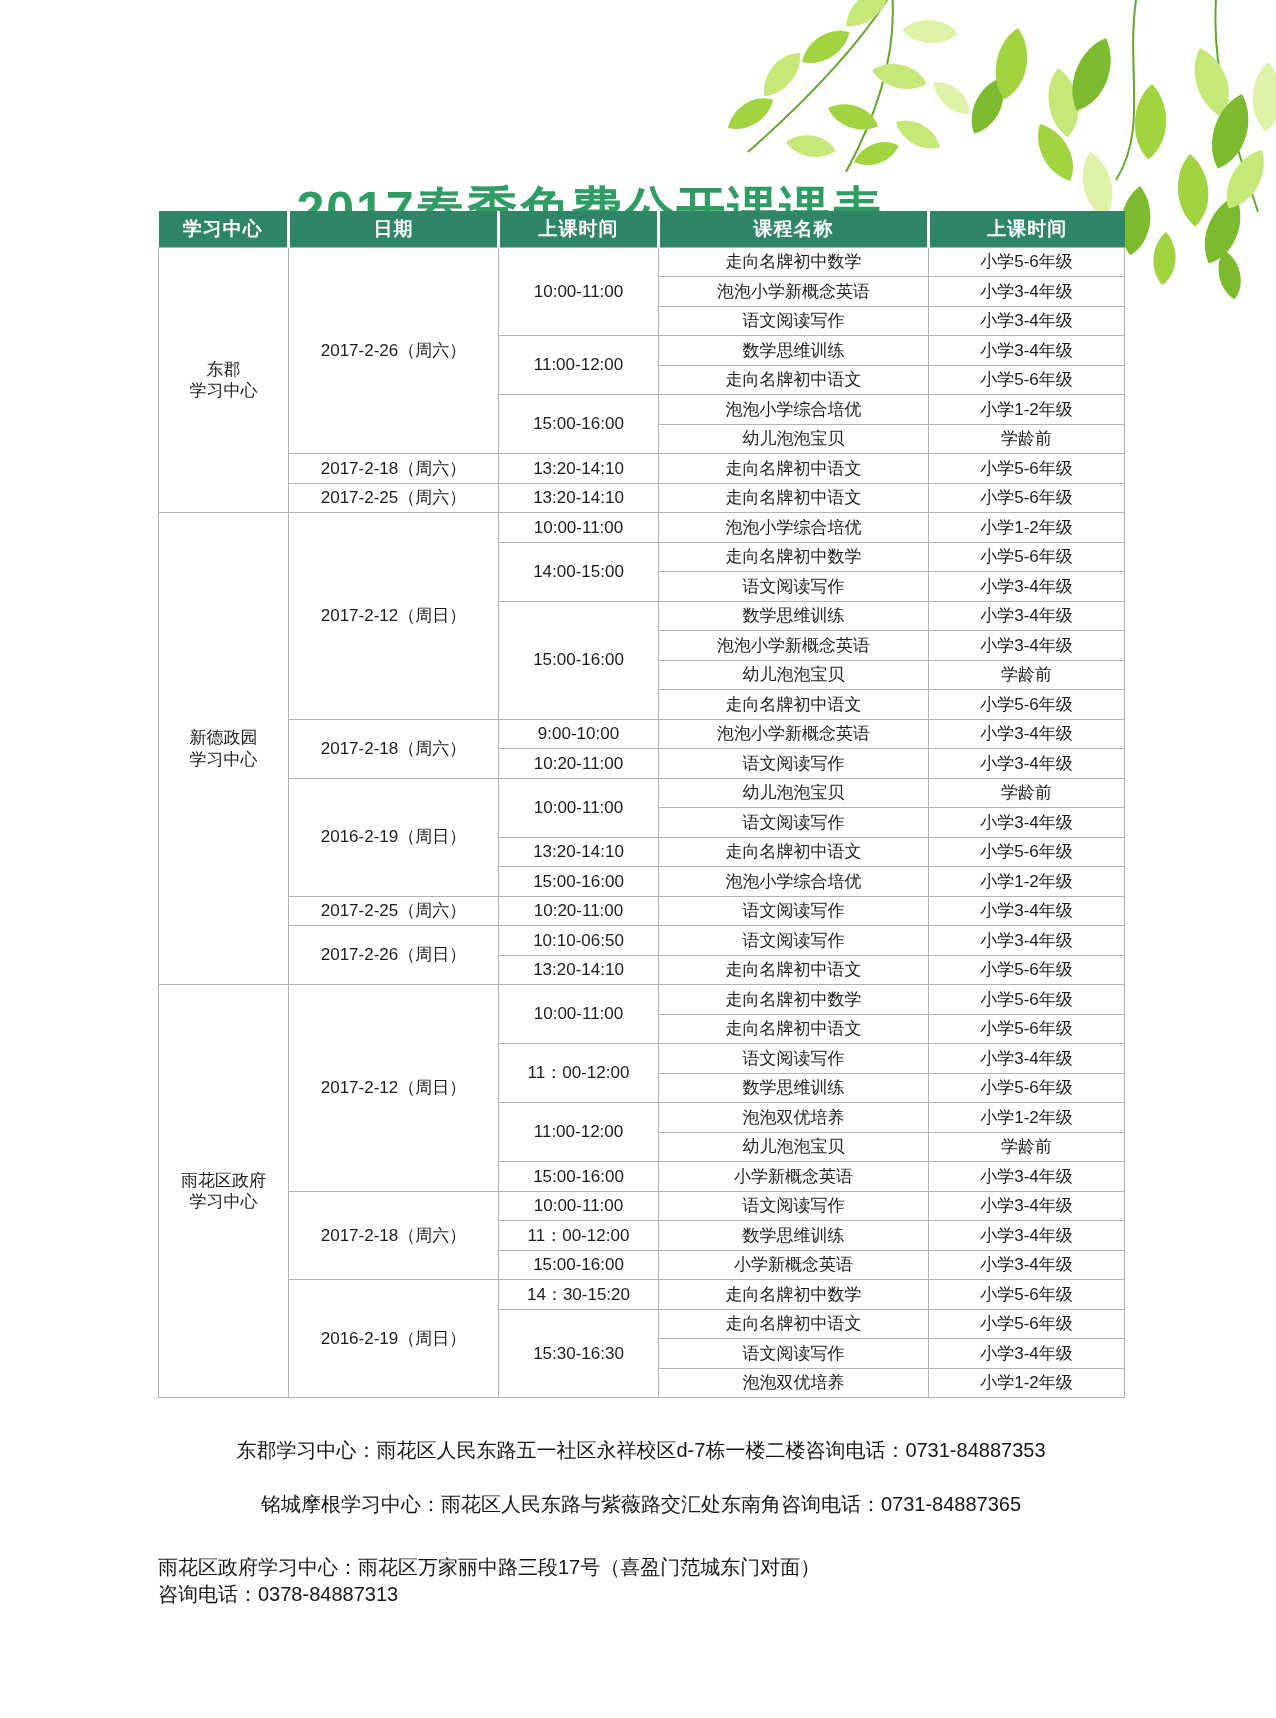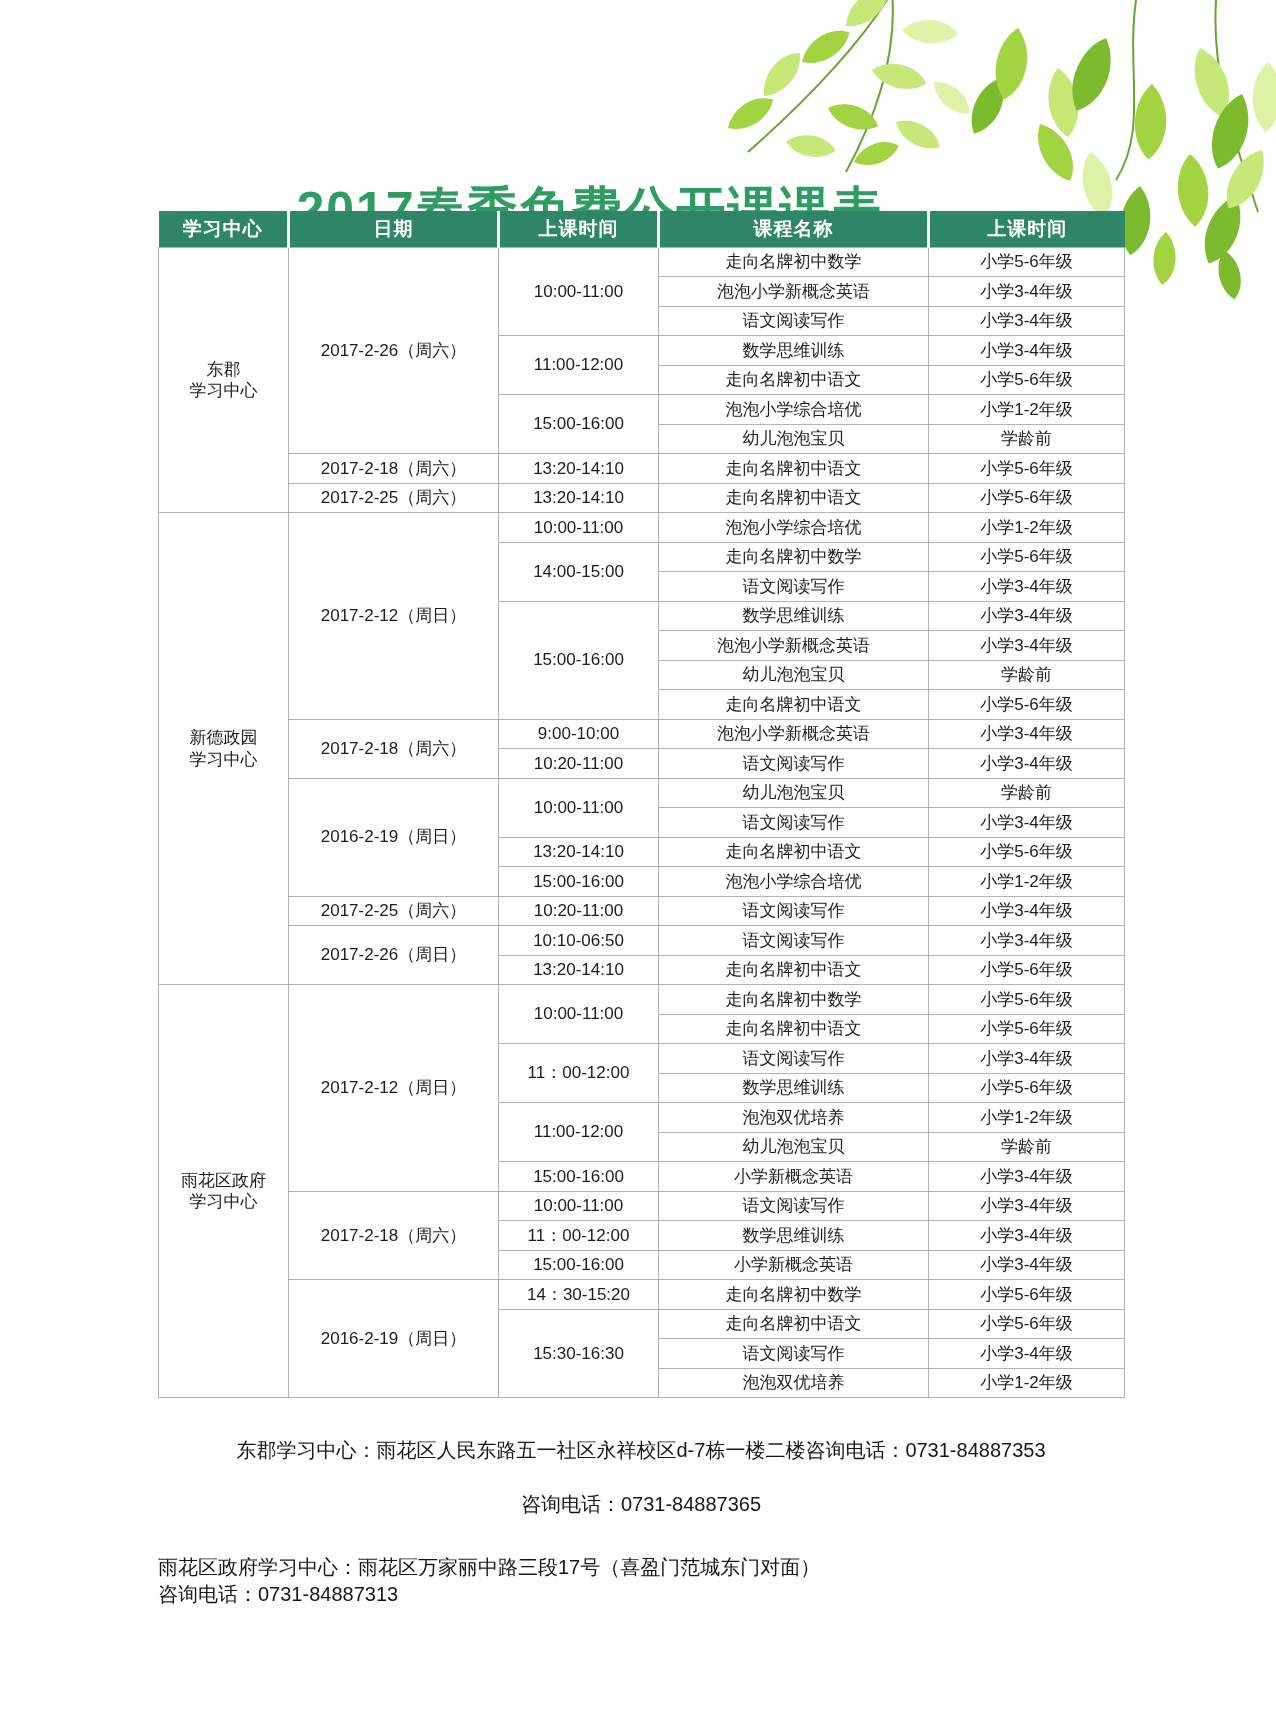--- a/index.html
+++ b/index.html
@@ -330,21 +330,22 @@
         </tr>
       </tbody>
     </table>
 
   <div class="footer">
     <div class="footer-row">
       <span>东郡学习中心：雨花区人民东路五一社区永祥校区d-7栋一楼二楼</span>
       <span>咨询电话：0731-84887353</span>
     </div>
     <div class="footer-row">
+      <span>铭城摩根学习中心：雨花区人民东路与紫薇路交汇处东南角</span>
       <span>咨询电话：0731-84887365</span>
     </div>
     <div class="footer-row">
       <span>雨花区政府学习中心：雨花区万家丽中路三段17号（喜盈门范城东门对面）</span>
-      <span>咨询电话：0731-84887313</span>
+      <span>咨询电话：0378-84887313</span>
     </div>
   </div>
 
 </div>
 
 </body></html>

